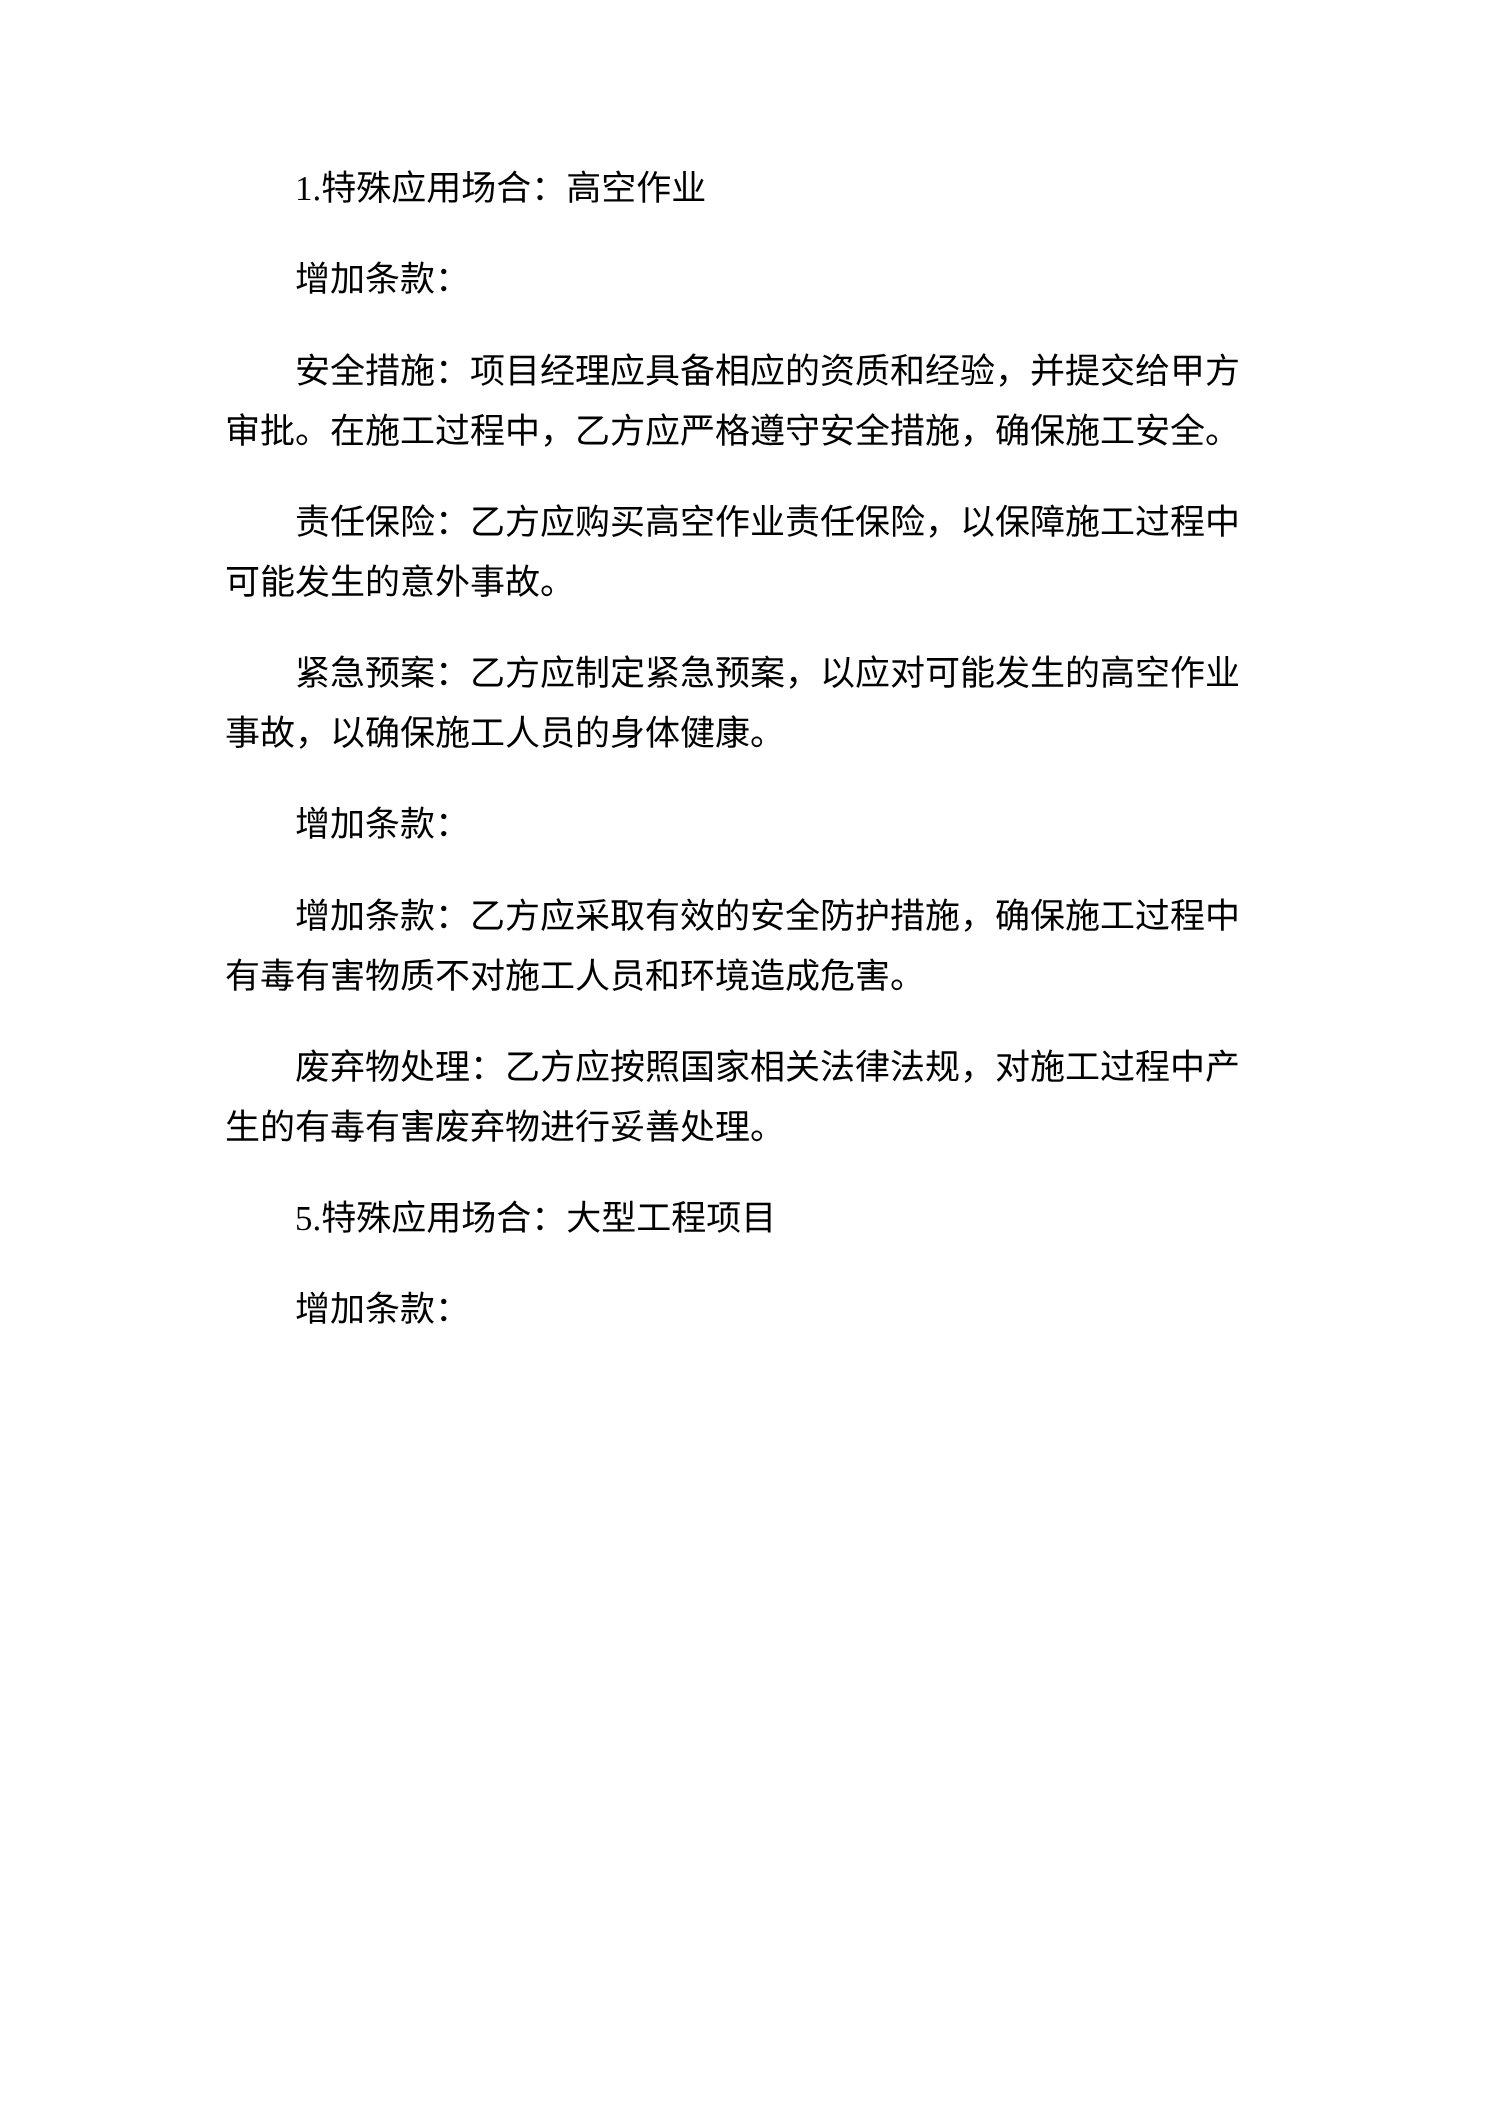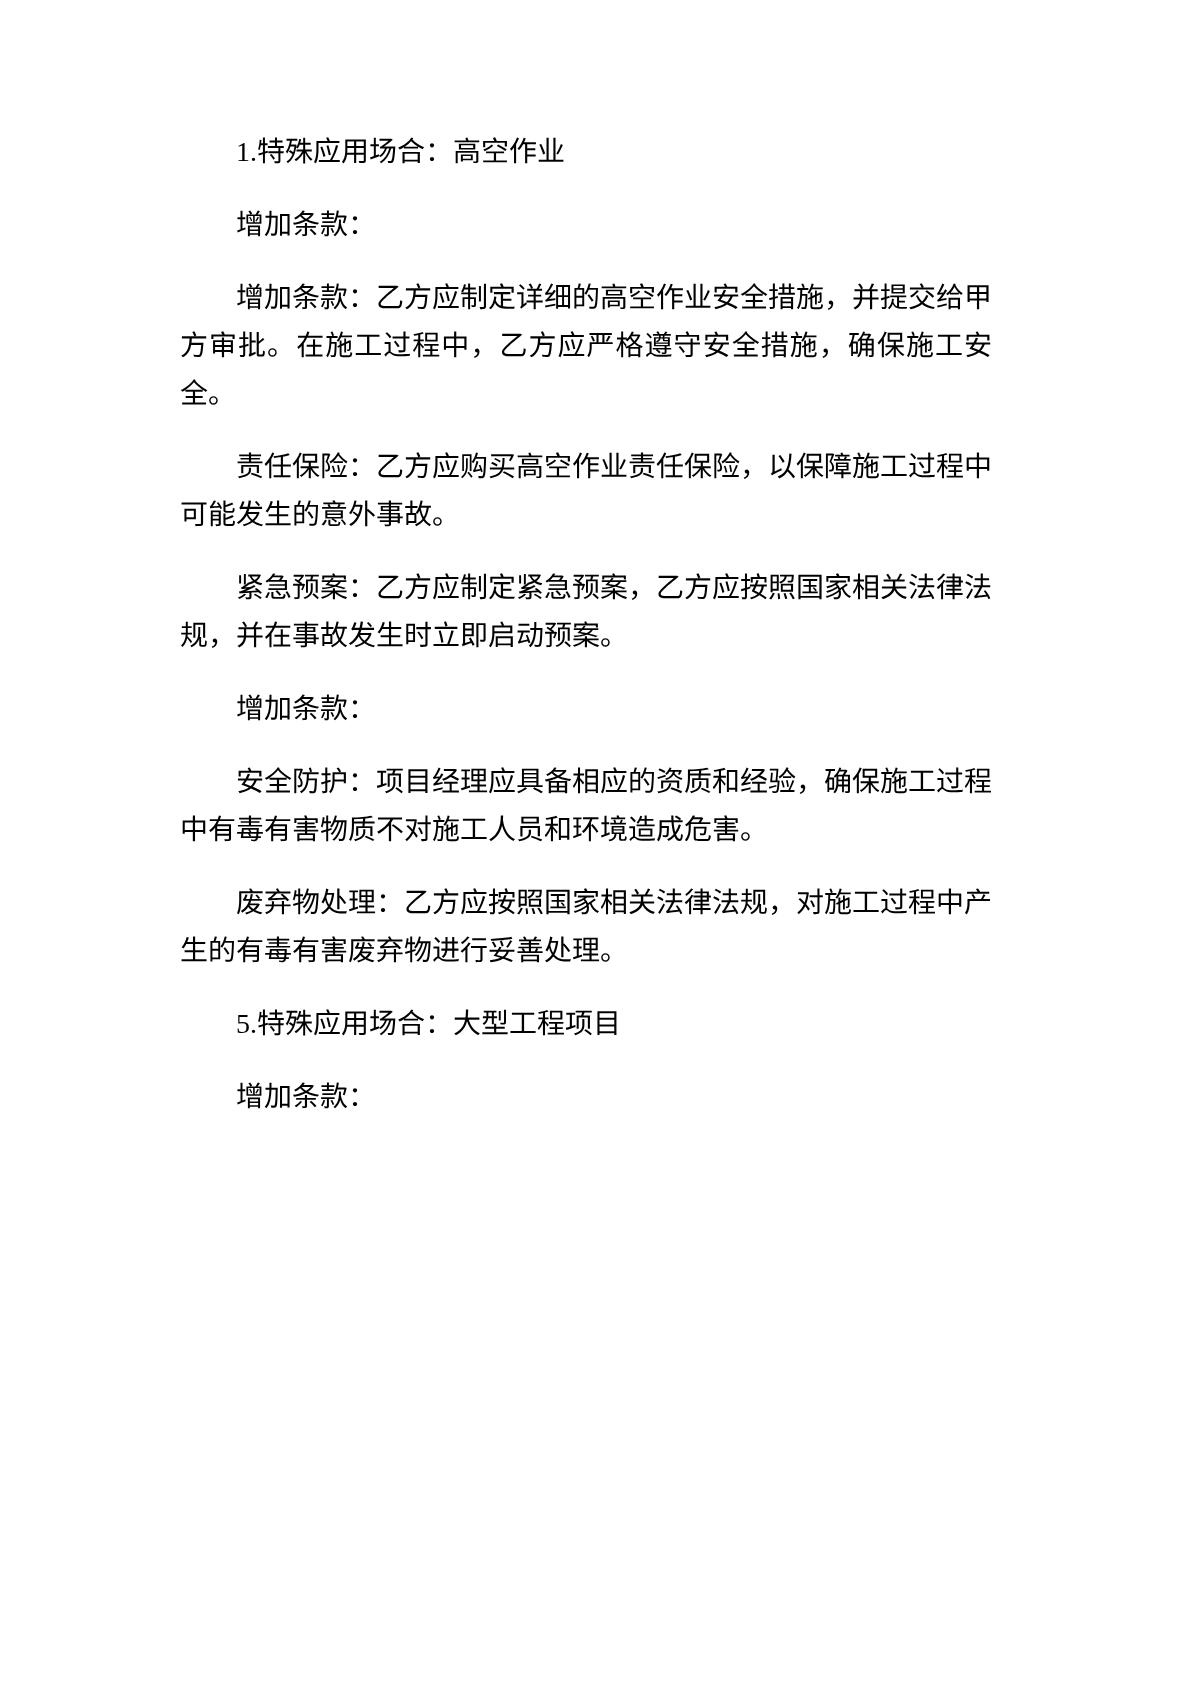--- a/index.html
+++ b/index.html
@@ -36,28 +36,28 @@
 </style>
 </head>
 <body>
 
 <div class="page">
   <div class="content">
 
     <section>
       <p class="para">1.特殊应用场合：高空作业</p>
       <p class="para">增加条款：</p>
-      <p class="para">增加条款：乙方应制定详细的高空作业安全措施，并提交给甲方审批。在施工过程中，乙方应严格遵守安全措施，确保施工安全。</p>
+      <p class="para">安全措施：项目经理应具备相应的资质和经验，并提交给甲方审批。在施工过程中，乙方应严格遵守安全措施，确保施工安全。</p>
       <p class="para">责任保险：乙方应购买高空作业责任保险，以保障施工过程中可能发生的意外事故。</p>
-      <p class="para">紧急预案：乙方应制定紧急预案，乙方应按照国家相关法律法规，并在事故发生时立即启动预案。</p>
+      <p class="para">紧急预案：乙方应制定紧急预案，以应对可能发生的高空作业事故，以确保施工人员的身体健康。</p>
     </section>
 
     <section>
       <p class="para">增加条款：</p>
-      <p class="para">安全防护：项目经理应具备相应的资质和经验，确保施工过程中有毒有害物质不对施工人员和环境造成危害。</p>
+      <p class="para">增加条款：乙方应采取有效的安全防护措施，确保施工过程中有毒有害物质不对施工人员和环境造成危害。</p>
       <p class="para">废弃物处理：乙方应按照国家相关法律法规，对施工过程中产生的有毒有害废弃物进行妥善处理。</p>
     </section>
 
     <section>
       <p class="para">5.特殊应用场合：大型工程项目</p>
       <p class="para">增加条款：</p>
     </section>
 
   </div>
 </div>

